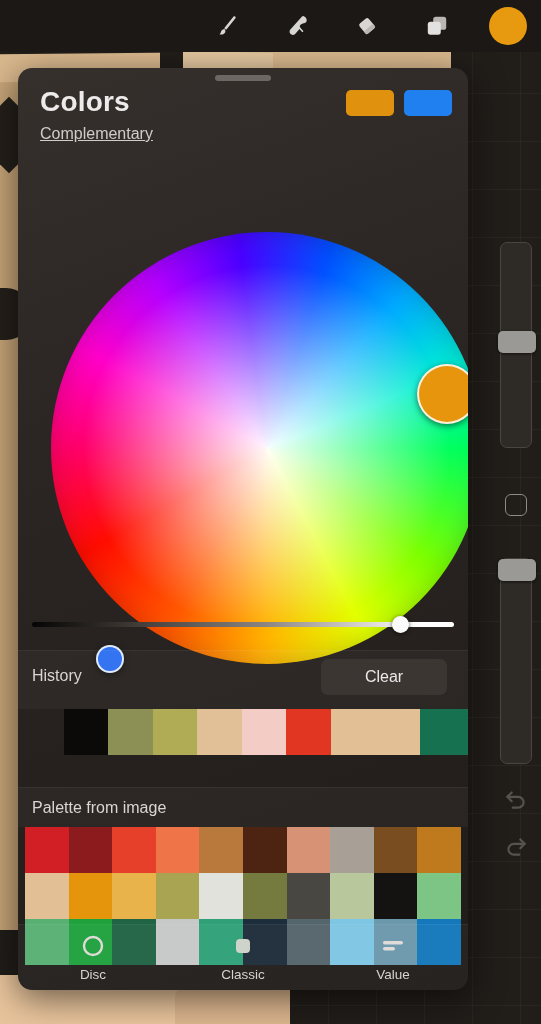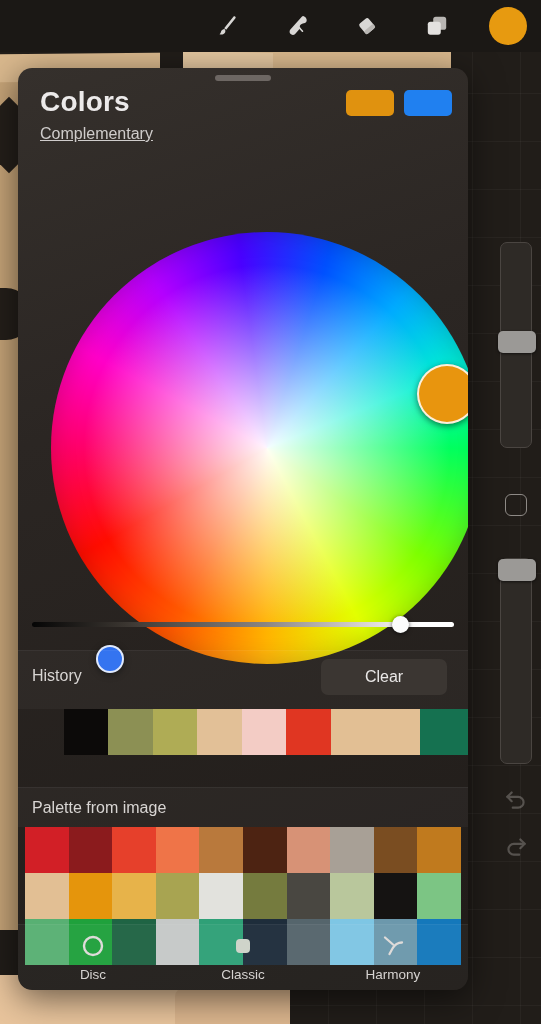--- a/index.html
+++ b/index.html
@@ -365,30 +365,30 @@
 
     <div class="tab">
       <div class="tab-ico">
         <svg width="24" height="24" viewBox="0 0 24 24">
             <rect x="5" y="5" width="14" height="14" rx="4" fill="#cfd4ca"></rect>
           </svg>
       </div>
       <div class="tab-label">Classic</div>
     </div>
 
+
     <div class="tab">
       <div class="tab-ico">
         <svg width="26" height="24" viewBox="0 0 26 24">
-          <path d="M5 3.5 L13 10.5" stroke="#dedbd9" stroke-width="2.3" stroke-linecap="round" fill="none"></path>
-          <path d="M22 8.5 C18 8.5 14.5 11 12.5 14.5 L9.5 20" stroke="#dedbd9" stroke-width="2.3" stroke-linecap="round" fill="none"></path>
+          <rect x="3" y="7" width="20" height="3.6" rx="1.8" fill="#dedbd9"></rect>
+          <rect x="3" y="13" width="12" height="3.6" rx="1.8" fill="#dedbd9"></rect>
         </svg>
       </div>
-      <div class="tab-label">Harmony</div>
+      <div class="tab-label">Value</div>
     </div>
-
 
 
   </div>
 </div>
 
 <div id="right-sidebar">
   <div class="slider-track" id="brush-size-slider">
     <div class="slider-thumb" id="brush-size-thumb" style="top: 88.32px;"></div>
   </div>
 

